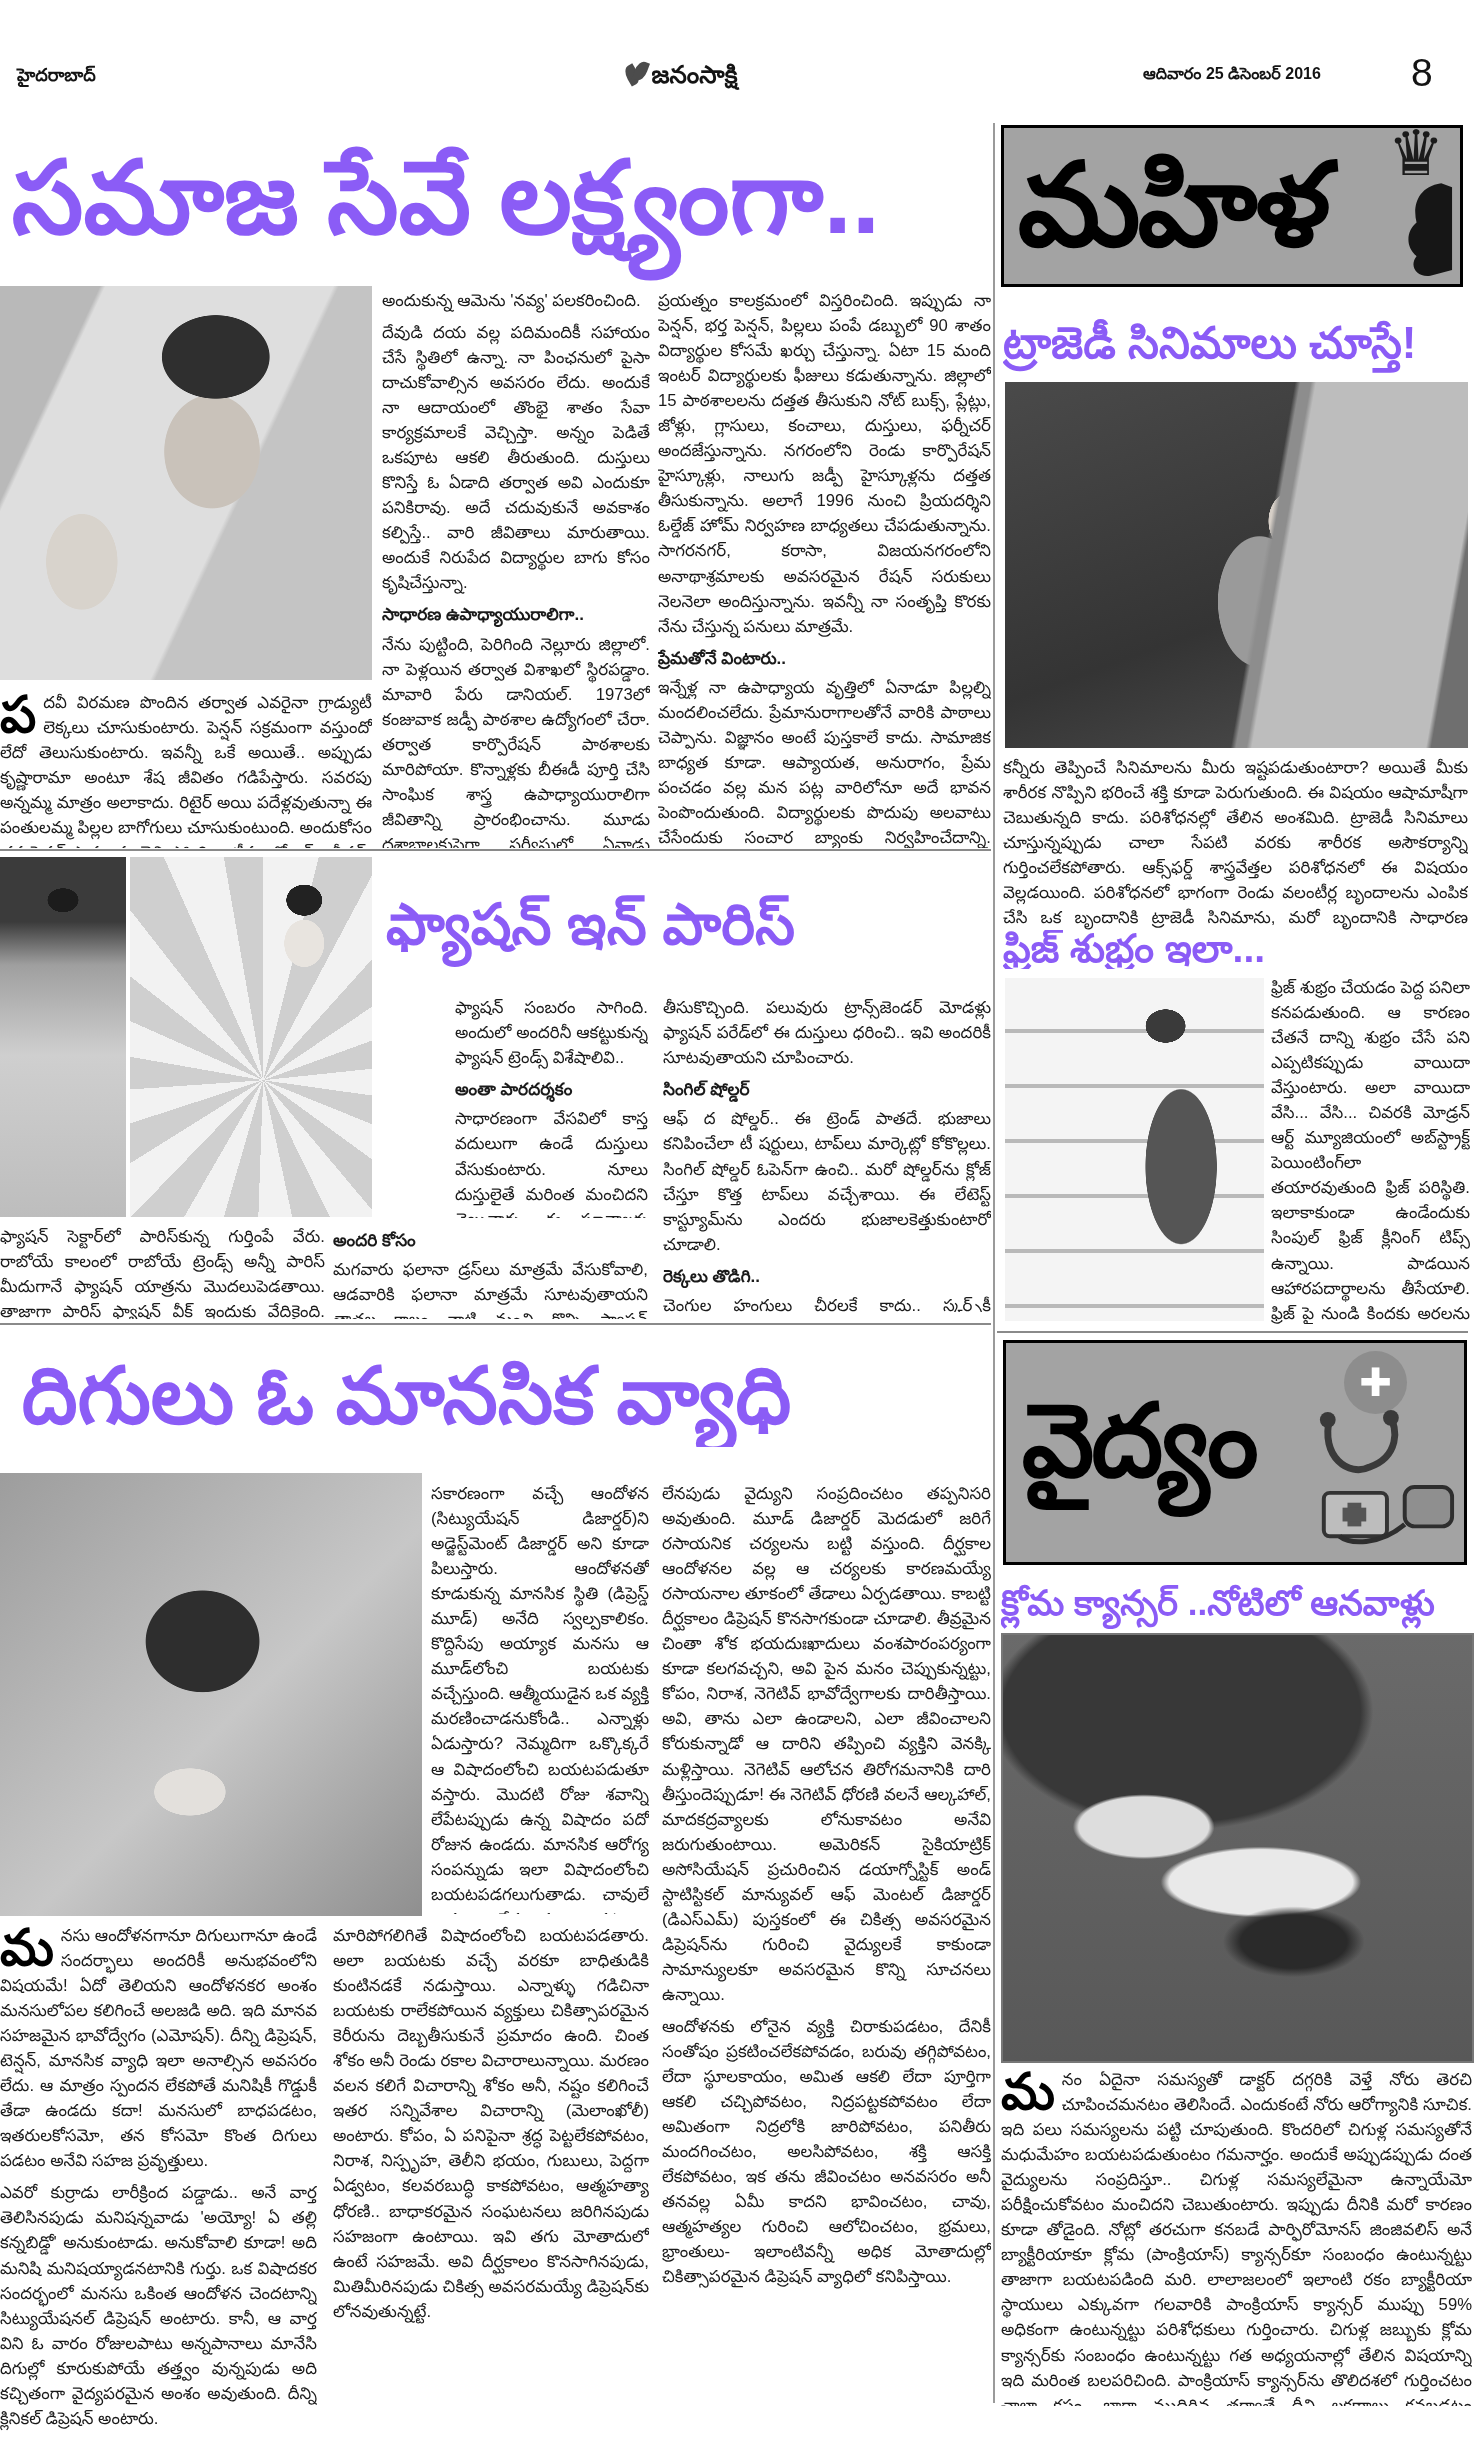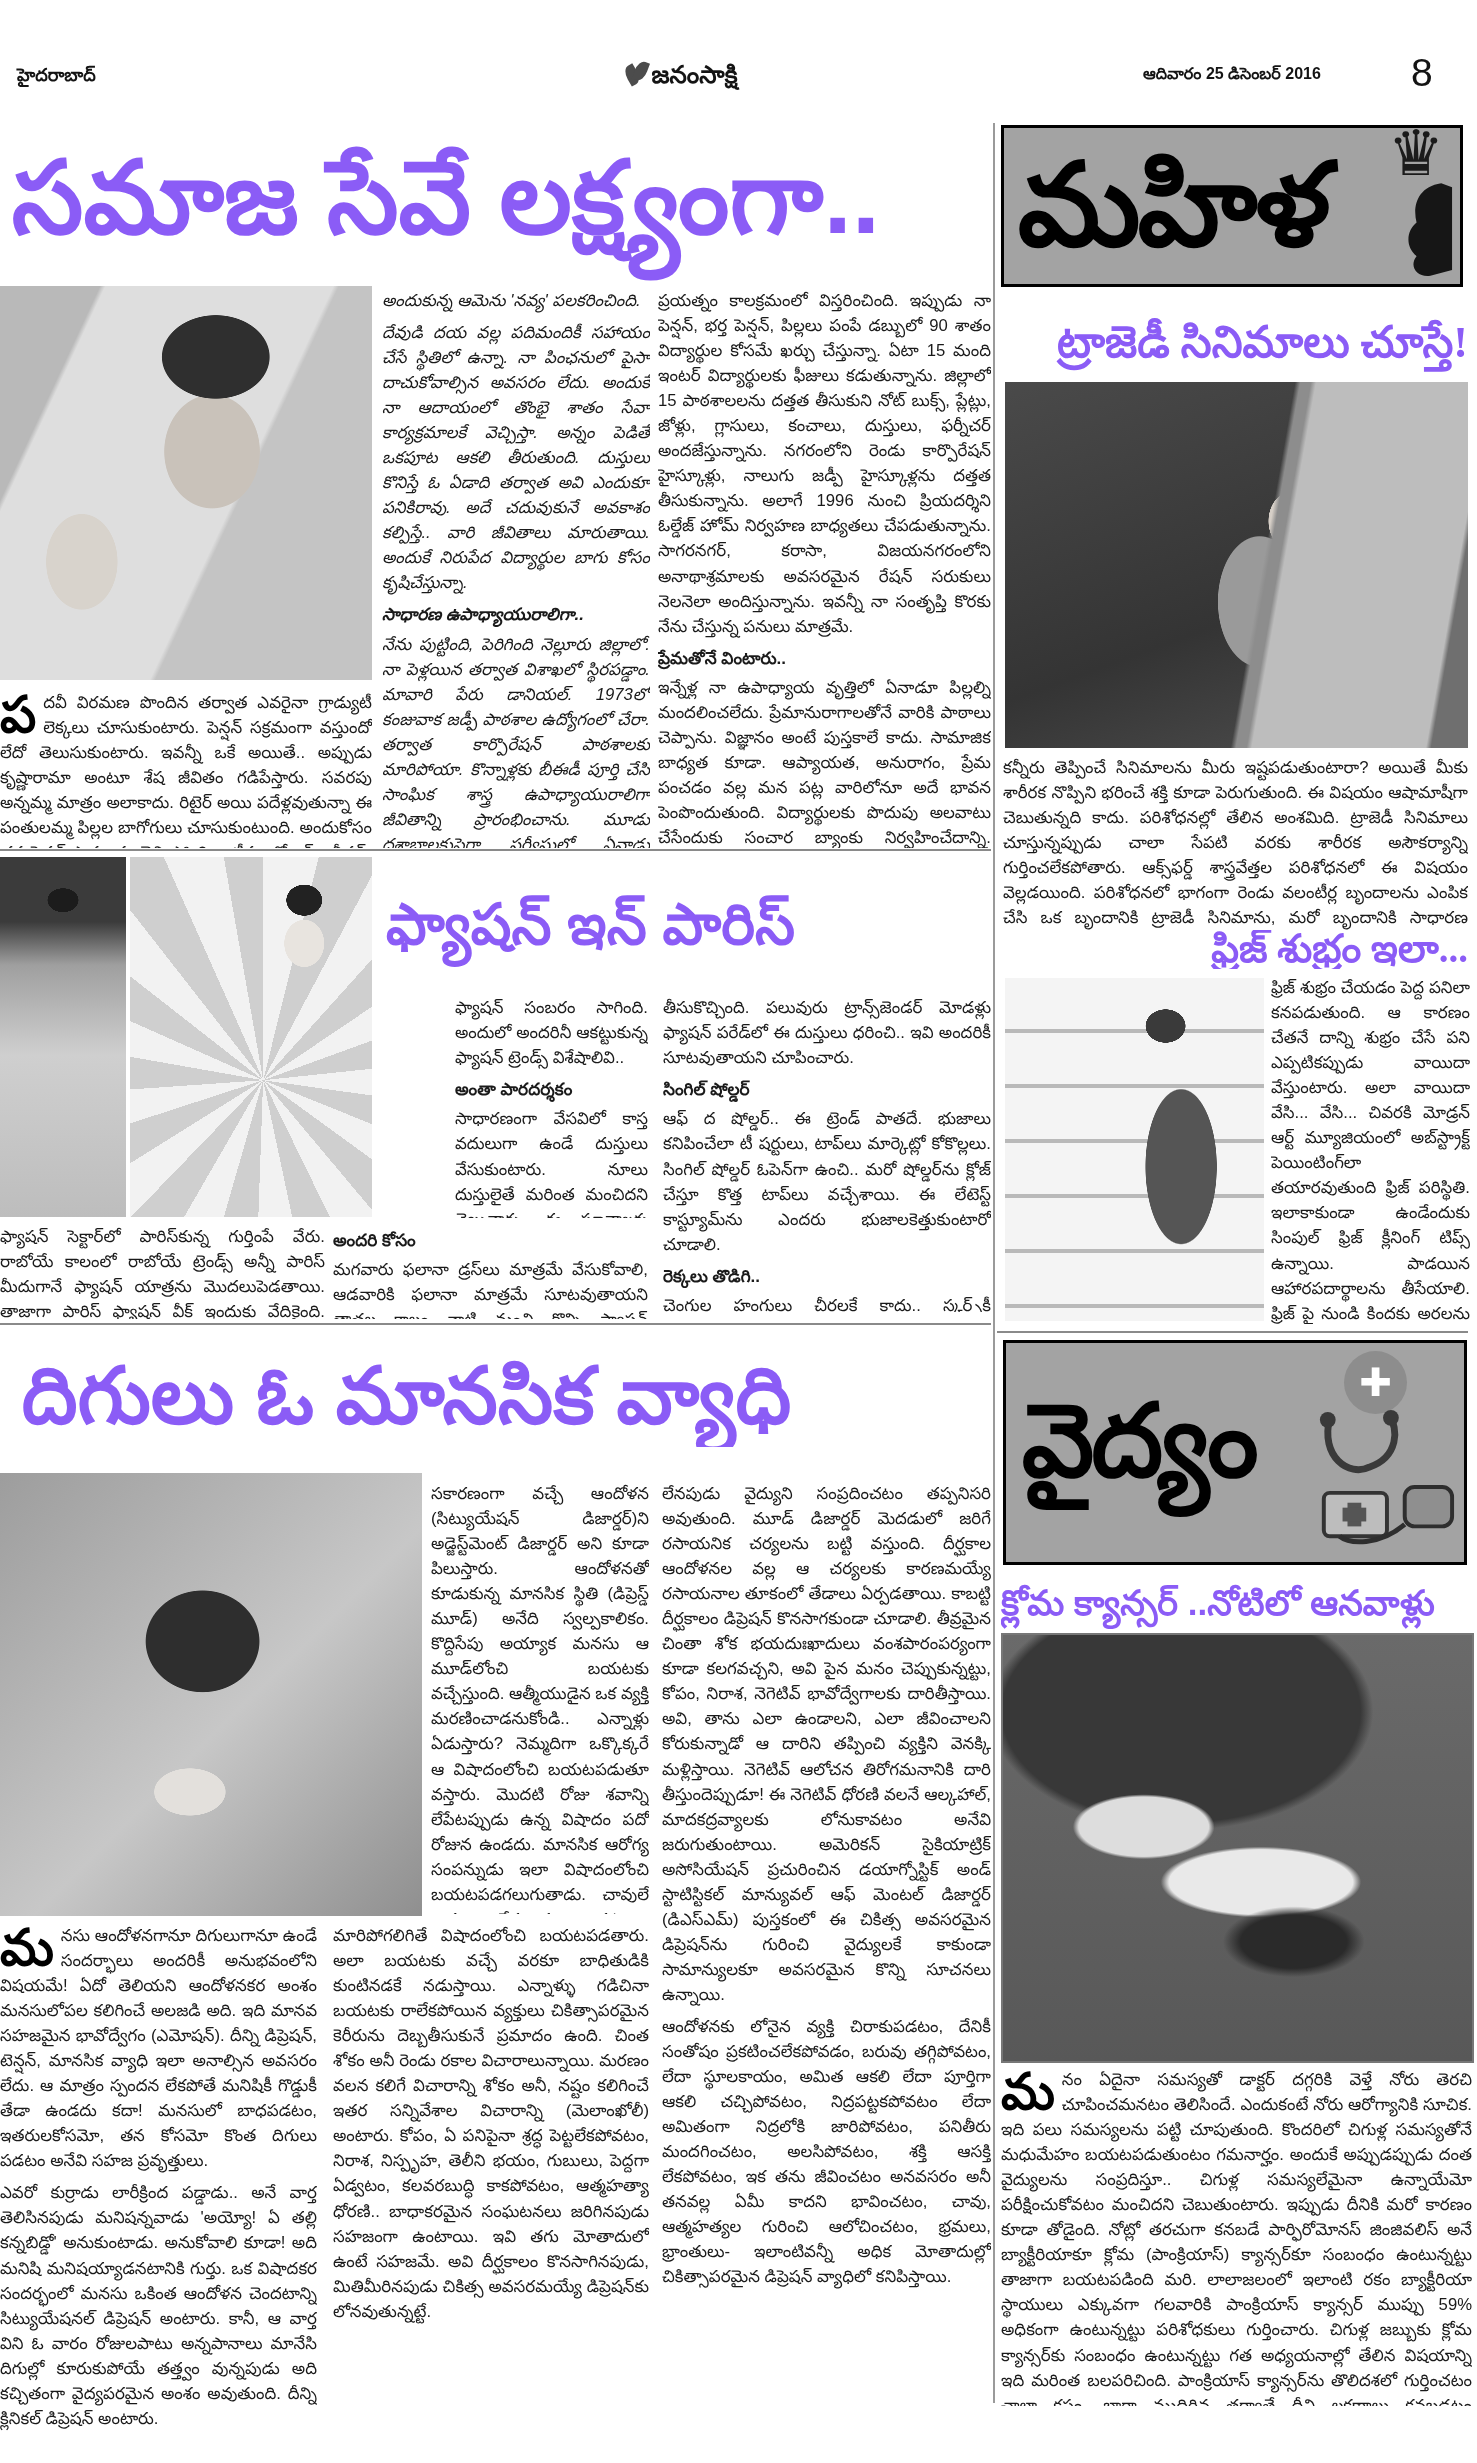--- a/index.html
+++ b/index.html
@@ -10,21 +10,21 @@
   .body-col{position:absolute;font-size:16.7px;line-height:1.5;text-align:justify;
             overflow:hidden;color:#1a1a1a;}
   .body-col p{margin:0 0 6.9px 0;}
   .body-col h4{margin:3.9px 0 3.9px 0;font-size:17px;font-weight:bold;}
   .dropcap{float:left;font-size:51px;line-height:43px;font-weight:bold;margin:3px 6.9px 0 0;color:#000;}
   .headline{position:absolute;font-weight:900;color:#8b5cf6;white-space:nowrap;overflow:hidden;}
   .rule-h{position:absolute;height:2px;background:#8a8a8a;}
   .rule-v{position:absolute;width:2px;background:#9a9a9a;}
   .logo-box{position:absolute;border:3.9px solid #000;background:#a3a3a3;overflow:hidden;}
   .logo-big{font-weight:900;color:#000;letter-spacing:-3px;white-space:nowrap;}
-  .center{text-align:right;font-family:Liberation Serif, serif;}
+  .center{text-align:left;}
   .bold{font-weight:bold;}
   
   .ph-woman{background:
     radial-gradient(ellipse 89px 69px at 58% 18%, #2f2f2f 0 60%, transparent 61%),
     radial-gradient(ellipse 79px 94px at 57% 42%, #c9c2ba 0 60%, transparent 61%),
     radial-gradient(ellipse 59px 79px at 22% 70%, #d8d3cc 0 60%, transparent 61%),
     linear-gradient(115deg,#b9b9b9 0 18%,#dedede 19% 60%,#c4c4c4 61%);}
   .ph-model1{background:
     radial-gradient(ellipse 25.6px 19.7px at 50% 12%, #1c1c1c 0 60%, transparent 61%),
     linear-gradient(180deg,#3b3b3b 0 18%, #9f9f9f 30%, #cfcfcf 55%, #bdbdbd);}
@@ -74,21 +74,21 @@
   <div class="rule-v" style="left:993px;top:123px;height:2280px;"></div>
   <div class="rule-h" style="left:0;top:849px;width:991px;"></div>
   <div class="rule-h" style="left:0;top:1323px;width:991px;"></div>
   <div class="rule-h" style="left:997px;top:1331px;width:471px;"></div>
 
   <div class="headline" style="left:11.8px;top:118px;width:980px;height:165px;font-size:102px;line-height:160px;">సమాజ సేవే లక్ష్యంగా..</div>
   <div class="photo ph-woman" style="left:0;top:286px;width:372px;height:394px;"></div>
   <div class="body-col" style="left:0;top:690px;width:372px;height:158px;">
       <p><span class="dropcap">ప</span>దవీ విరమణ పొందిన తర్వాత ఎవరైనా గ్రాడ్యుటీ లెక్కలు చూసుకుంటారు. పెన్షన్ సక్రమంగా వస్తుందో లేదో తెలుసుకుంటారు. ఇవన్నీ ఒకే అయితే.. అప్పుడు కృష్ణారామా అంటూ శేష జీవితం గడిపేస్తారు. సవరపు అన్నమ్మ మాత్రం అలాకాదు. రిటైర్ అయి పదేళ్లవుతున్నా ఈ పంతులమ్మ పిల్లల బాగోగులు చూసుకుంటుంది. అందుకోసం తన పెన్షన్ సొమ్మును వెచ్చిస్తోంది. ఇటీవల గ్లోబల్ అచీవర్స్ ఫౌండేషన్ ఎక్స్‌లెన్స్ అవార్డులో భాగంగా మదర్ థెరెసా ప్రియదర్శిని అవార్డును అందుకుంది.</p>
     </div>
-  <div class="body-col" style="left:382px;top:288px;width:268px;height:560px;font-style:italic;">
+  <div class="body-col" style="left:382px;top:288px;width:268px;height:560px;">
       <p>అందుకున్న ఆమెను 'నవ్య' పలకరించింది.</p>
       <p>దేవుడి దయ వల్ల పదిమందికీ సహాయం చేసే స్థితిలో ఉన్నా. నా పింఛనులో పైసా దాచుకోవాల్సిన అవసరం లేదు. అందుకే నా ఆదాయంలో తొంభై శాతం సేవా కార్యక్రమాలకే వెచ్చిస్తా. అన్నం పెడితే ఒకపూట ఆకలి తీరుతుంది. దుస్తులు కొనిస్తే ఓ ఏడాది తర్వాత అవి ఎందుకూ పనికిరావు. అదే చదువుకునే అవకాశం కల్పిస్తే.. వారి జీవితాలు మారుతాయి. అందుకే నిరుపేద విద్యార్థుల బాగు కోసం కృషిచేస్తున్నా.</p>
       <h4>సాధారణ ఉపాధ్యాయురాలిగా..</h4>
       <p>నేను పుట్టింది, పెరిగింది నెల్లూరు జిల్లాలో. నా పెళ్లయిన తర్వాత విశాఖలో స్థిరపడ్డాం. మావారి పేరు డానియల్. 1973లో కంజువాక జడ్పీ పాఠశాల ఉద్యోగంలో చేరా. తర్వాత కార్పొరేషన్ పాఠశాలకు మారిపోయా. కొన్నాళ్లకు బీఈడీ పూర్తి చేసి సాంఘిక శాస్త్ర ఉపాధ్యాయురాలిగా జీవితాన్ని ప్రారంభించాను. మూడు దశాబ్దాలకుపైగా సర్వీసులో ఏనాడు మొక్కుబడిగా బడికి వెళ్లిన దాఖలాలు లేవు. ప్రతి రోజూ పిల్లలకు ఏదైనా కొత్త విషయం చెప్పాలనుకునేదాన్ని. ఆదివారాలు, దసరా, వేసవి సెలవు రోజుల్లో కూడా పాఠశాలకు వెళ్లి టీచింగ్ నోట్స్, బోధనోపకరణాలపై కసరత్తు చేసేదాన్ని. 33 ఏళ్ల సర్వీసులో 27 రోజులే (మెటర్నటీ లీవ్ తప్ప) సెలవు పెట్టాను.</p>
     </div>
   <div class="body-col" style="left:658px;top:288px;width:333px;height:560px;">
       <p>ప్రయత్నం కాలక్రమంలో విస్తరించింది. ఇప్పుడు నా పెన్షన్, భర్త పెన్షన్, పిల్లలు పంపే డబ్బులో 90 శాతం విద్యార్థుల కోసమే ఖర్చు చేస్తున్నా. ఏటా 15 మంది ఇంటర్ విద్యార్థులకు ఫీజులు కడుతున్నాను. జిల్లాలో 15 పాఠశాలలను దత్తత తీసుకుని నోట్ బుక్స్, ప్లేట్లు, జోళ్లు, గ్లాసులు, కంచాలు, దుస్తులు, ఫర్నీచర్ అందజేస్తున్నాను. నగరంలోని రెండు కార్పొరేషన్ హైస్కూళ్లు, నాలుగు జడ్పీ హైస్కూళ్లను దత్తత తీసుకున్నాను. అలాగే 1996 నుంచి ప్రియదర్శిని ఓల్డేజ్ హోమ్ నిర్వహణ బాధ్యతలు చేపడుతున్నాను. సాగరనగర్, కరాసా, విజయనగరంలోని అనాథాశ్రమాలకు అవసరమైన రేషన్ సరుకులు నెలనెలా అందిస్తున్నాను. ఇవన్నీ నా సంతృప్తి కొరకు నేను చేస్తున్న పనులు మాత్రమే.</p>
       <h4>ప్రేమతోనే వింటారు..</h4>
       <p>ఇన్నేళ్ల నా ఉపాధ్యాయ వృత్తిలో ఏనాడూ పిల్లల్ని మందలించలేదు. ప్రేమానురాగాలతోనే వారికి పాఠాలు చెప్పాను. విజ్ఞానం అంటే పుస్తకాలే కాదు. సామాజిక బాధ్యత కూడా. ఆప్యాయత, అనురాగం, ప్రేమ పంచడం వల్ల మన పట్ల వారిలోనూ అదే భావన పెంపొందుతుంది. విద్యార్థులకు పొదుపు అలవాటు చేసేందుకు సంచార బ్యాంకు నిర్వహించేదాన్ని. రూపాయి నుంచి పొదుపు చేయించేదాన్ని. పదో తరగతి పూర్తయ్యే నాటికి అవి పదివేల రూపాయల వరకు అయ్యేవి. ఆ మొత్తాన్ని తల్లిదండ్రులకు అందజేసేదాన్ని.</p>
     </div>

